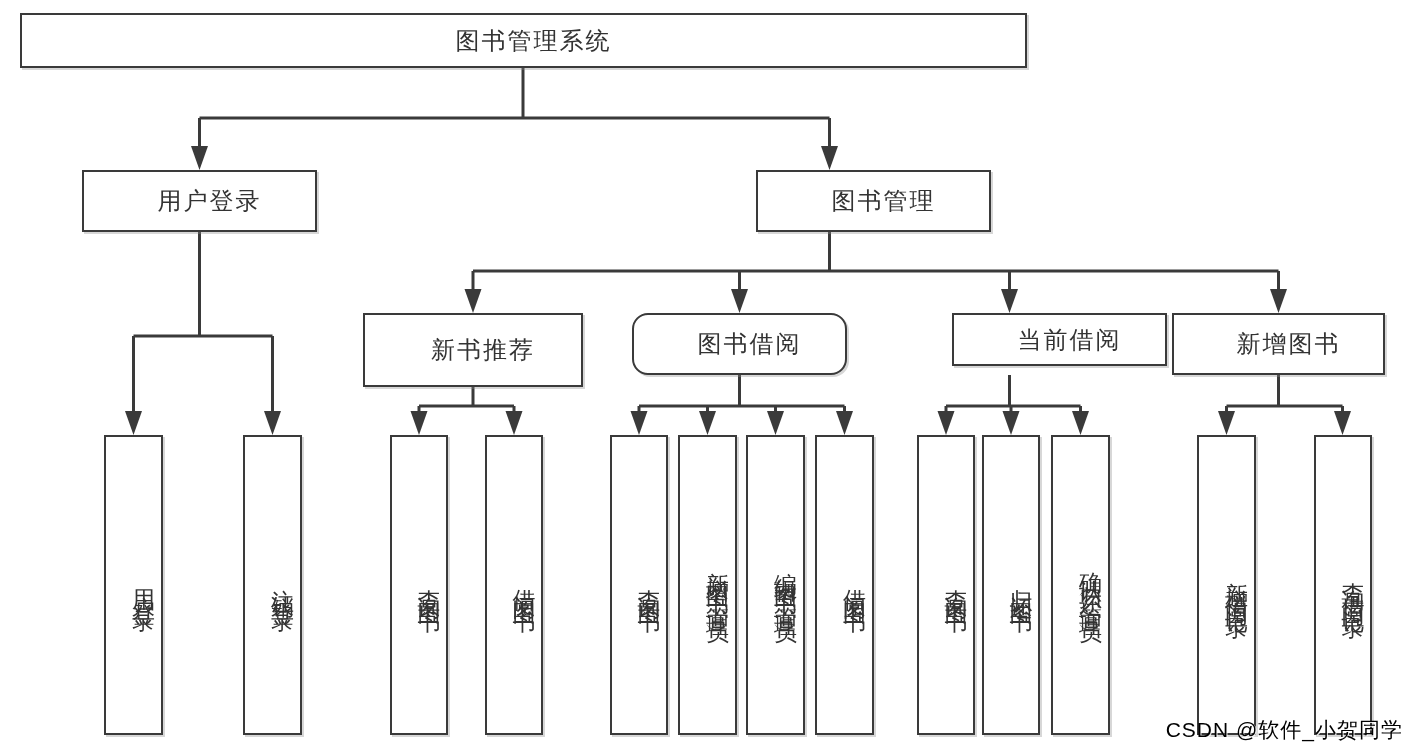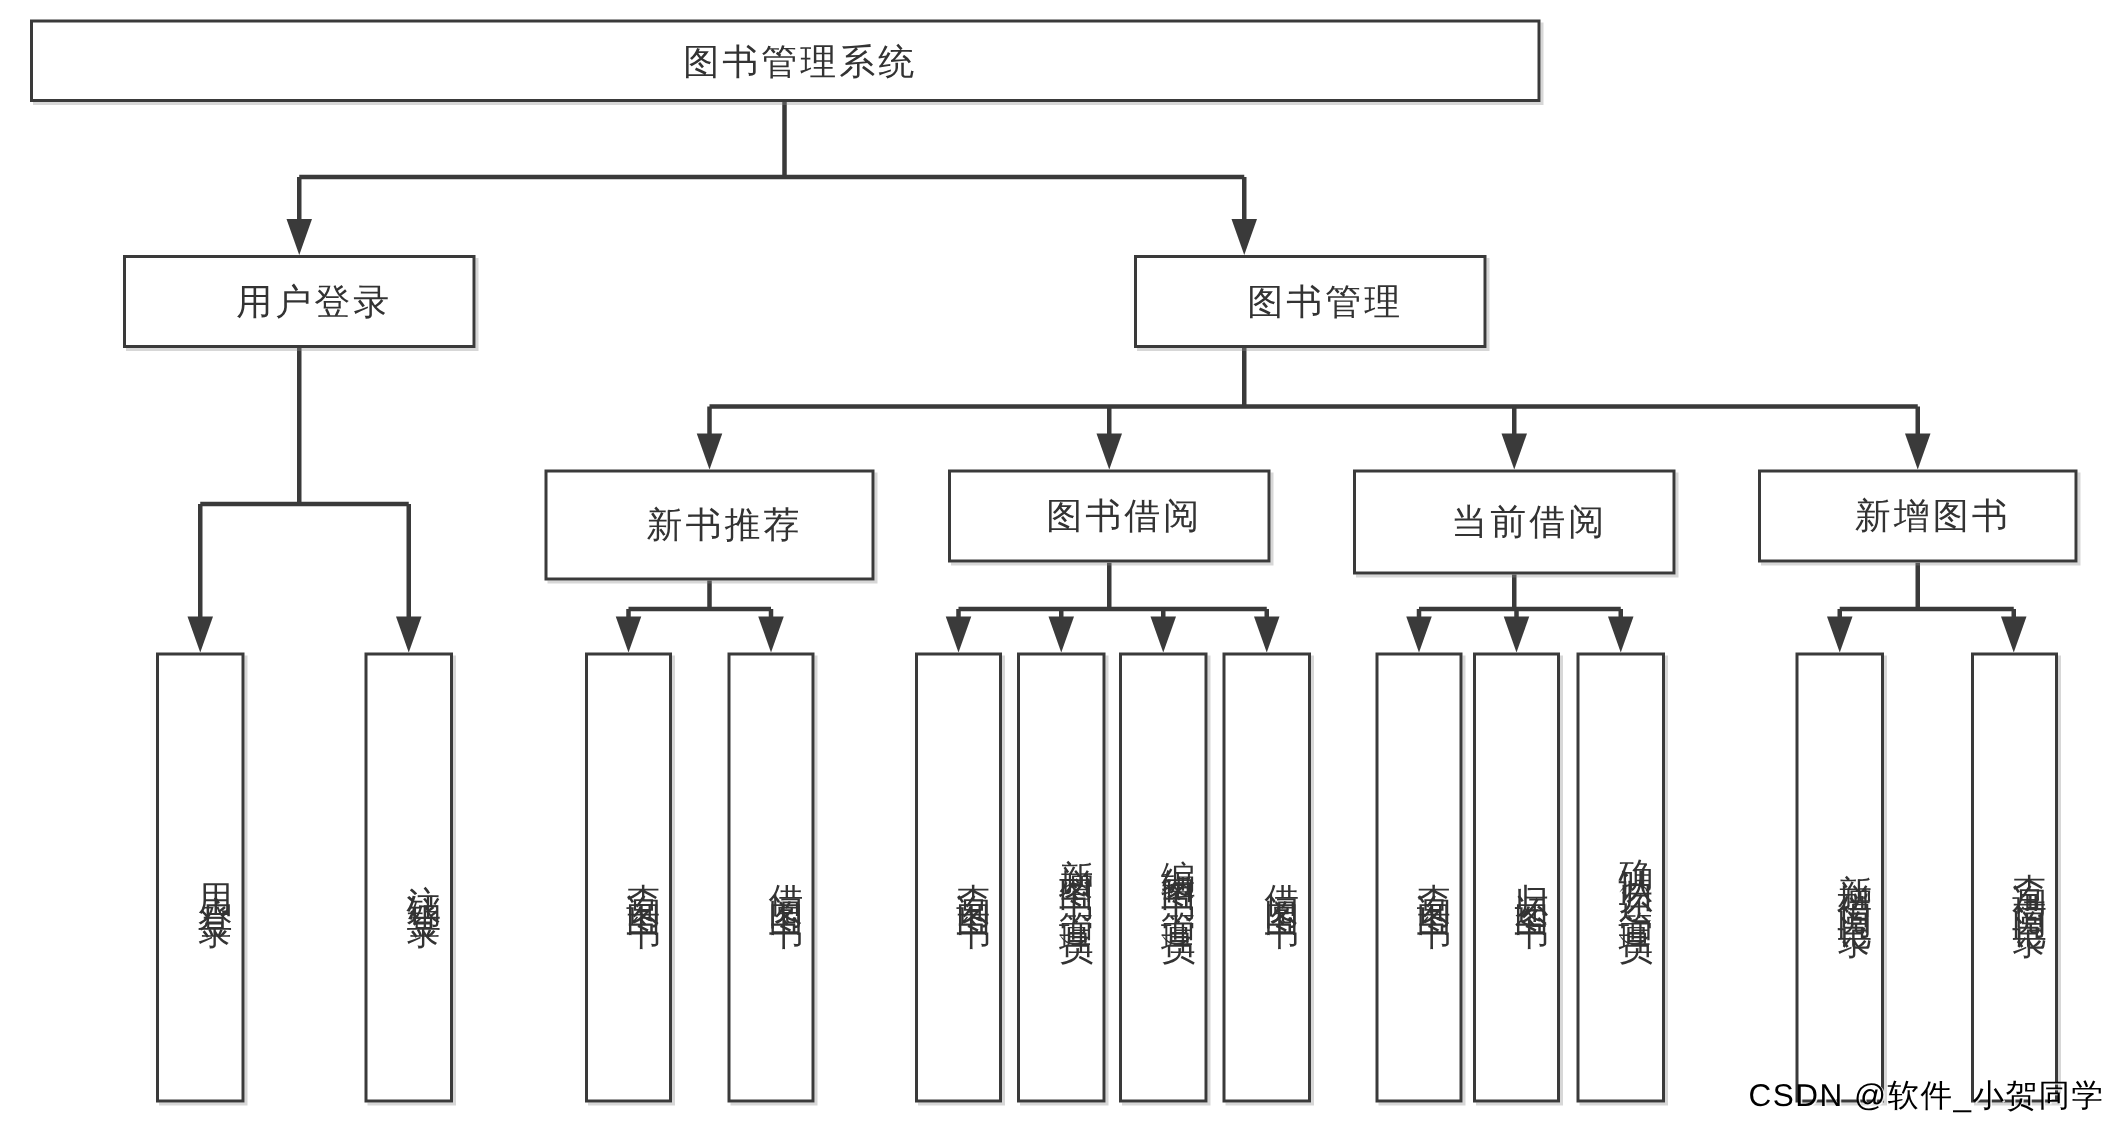--- a/index.html
+++ b/index.html
@@ -89,22 +89,22 @@
       <polygon points="1334,411 1351,411 1342.5,435"></polygon>
     </g>
   </svg>
 
   <div class="node" style="left:20px;top:13px;width:1007px;height:55px;">图书管理系统</div>
 
   <div class="node" style="left:82px;top:170px;width:235px;height:62px;">用户登录</div>
   <div class="node" style="left:712px;top:170px;width:235px;height:62px;margin-left:44px;">图书管理</div>
 
   <div class="node" style="left:363px;top:313px;width:220px;height:74px;">新书推荐</div>
-  <div class="node" style="left:632px;top:313px;width:215px;height:62px;">图书借阅</div>
-  <div class="node" style="left:902px;top:313px;width:215px;height:70px;">当前借阅</div>
+  <div class="node" style="left:632px;top:313px;width:215px;height:62px;border-radius:16px;">图书借阅</div>
+  <div class="node" style="left:952px;top:313px;width:215px;height:53px;">当前借阅</div>
   <div class="node" style="left:1172px;top:313px;width:213px;height:62px;">新增图书</div>
 
   <div class="leaf" style="left:104px;width:59px;">用户登录</div>
   <div class="leaf" style="left:243px;width:59px;">注销登录</div>
 
   <div class="leaf" style="left:390px;width:58px;">查询图书</div>
   <div class="leaf" style="left:485px;width:58px;">借阅图书</div>
 
   <div class="leaf" style="left:610px;width:58px;">查询图书</div>
   <div class="leaf" style="left:678px;width:59px;">新增图书（管理员）</div>

